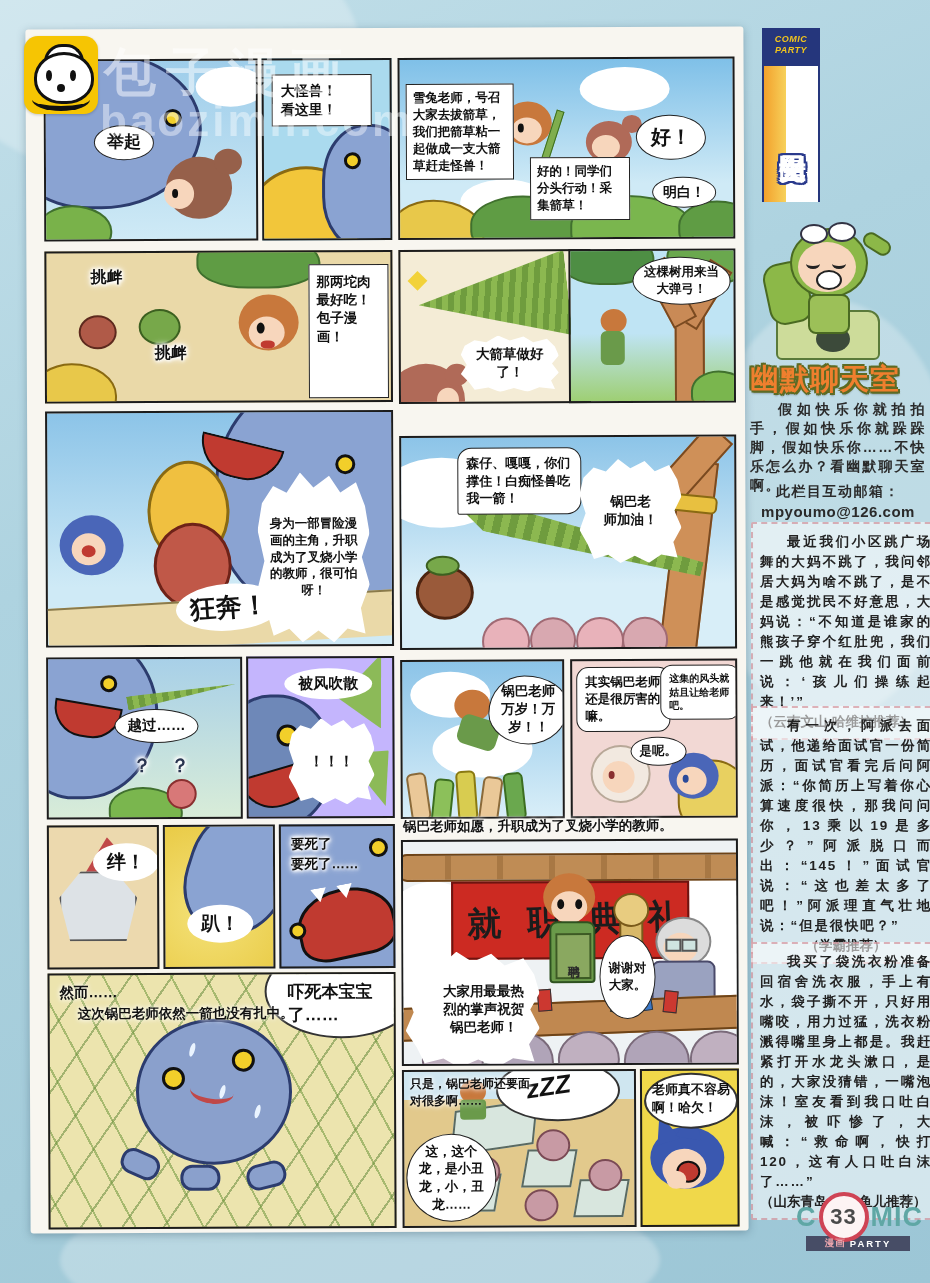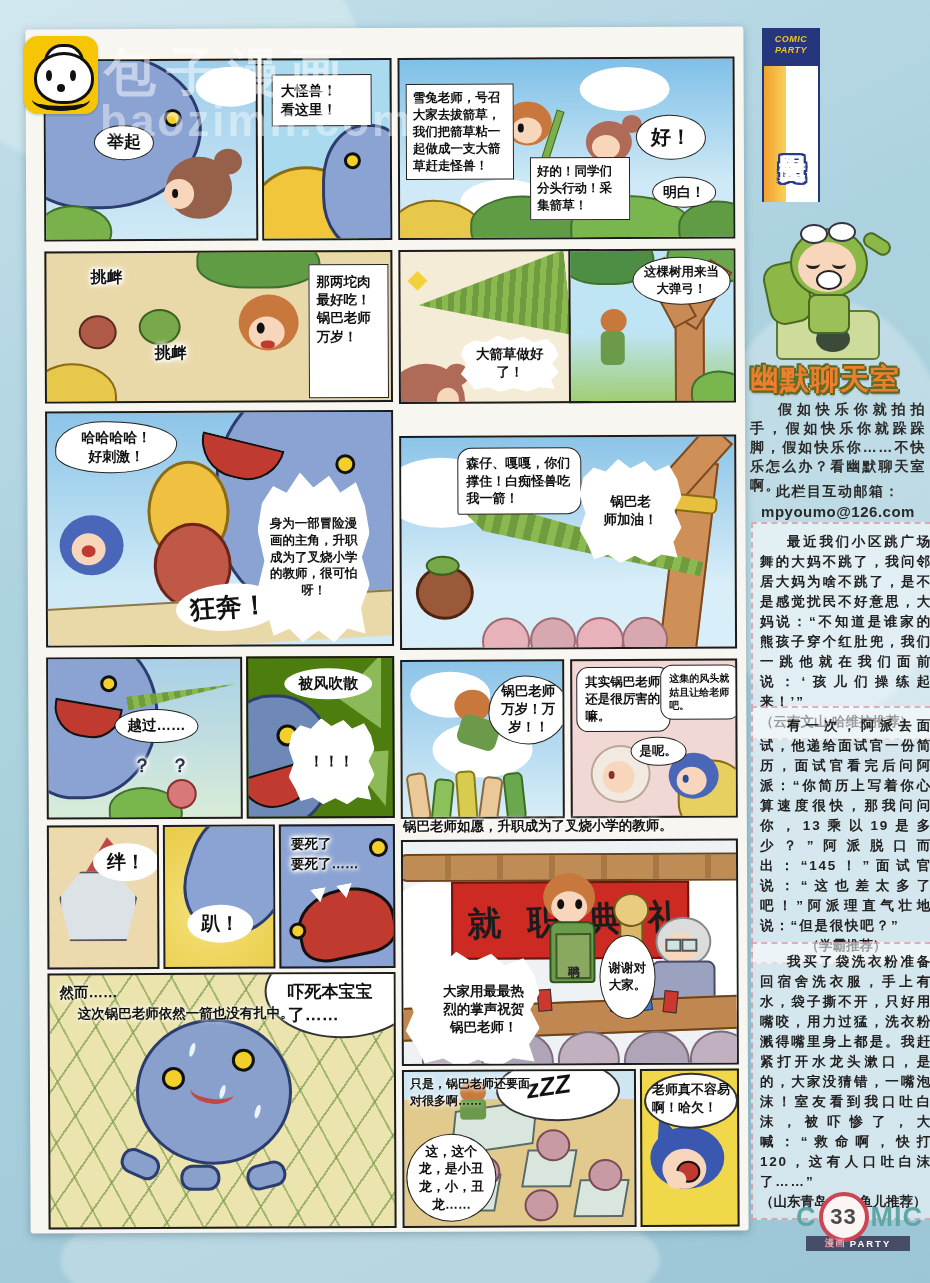--- a/index.html
+++ b/index.html
@@ -123,21 +123,21 @@
       <div class="bush" style="left:-14px;bottom:-22px;width:80px;height:56px;background:#e8c84a;border-color:#8a6a12;"></div>
       <div class="bush" style="left:150px;top:-20px;width:120px;height:52px;background:#5f9c44;"></div>
       <div class="head" style="left:32px;top:62px;width:34px;height:30px;background:#b05a48;border:2px solid #5e2a1e;"></div>
       <div class="head" style="left:92px;top:56px;width:38px;height:32px;background:#77a84a;border:2px solid #3c6020;"></div>
       <div class="head" style="left:192px;top:42px;width:60px;height:56px;background:#c8783c;"></div>
       <div class="face" style="left:202px;top:64px;width:36px;height:32px;"></div>
       <div class="eyedot" style="left:210px;top:70px;width:8px;height:11px;"></div>
       <div class="abs" style="left:214px;top:88px;width:14px;height:8px;background:#c03a30;border-radius:40%;"></div>
       <div class="sfx" style="left:44px;top:14px;font-size:16px;"><span>挑衅</span></div>
       <div class="sfx" style="left:108px;top:90px;font-size:16px;"><span>挑衅</span></div>
-      <div class="bubble rect" style="left:262px;top:12px;width:64px;height:116px;font-size:13.5px;padding:8px 7px;"><span>那两坨肉最好吃！锅巴老师万岁！</span></div>
+      <div class="bubble rect" style="left:262px;top:12px;width:64px;height:116px;font-size:13.5px;padding:8px 7px;"><span>那两坨肉最好吃！包子漫画！</span></div>
     </div>
 
     <div class="panel" style="left:372px;top:222px;width:160px;height:150px;background:#f4ecd6;padding-left:28px;">
       <div class="abs" style="left:18px;top:6px;width:150px;height:86px;transform:rotate(-6deg);
         background:repeating-linear-gradient(100deg,#6f9c3e 0 6px,#8cb850 6px 12px);
         clip-path:polygon(0 46%,100% 0,100% 100%);"></div>
       <div class="abs" style="left:10px;top:22px;width:14px;height:14px;background:#f2d23a;transform:rotate(45deg);"></div>
       <div class="abs" style="left:64px;top:96px;width:12px;height:12px;background:#f2d23a;transform:rotate(45deg);"></div>
       <div class="head" style="left:-14px;bottom:-34px;width:78px;height:72px;background:#b06a58;"></div>
       <div class="head" style="left:44px;bottom:16px;width:24px;height:22px;background:#b06a58;"></div>
@@ -160,22 +160,20 @@
     <div class="panel" style="left:18px;top:382px;width:344px;height:232px;background:linear-gradient(#8cc4e8,#cfeaf6 75%);">
       <div class="monster" style="right:-70px;top:-40px;width:240px;height:240px;"></div>
       <div class="yelleye" style="right:36px;top:42px;width:14px;height:14px;"></div>
       <div class="abs" style="right:110px;top:28px;width:80px;height:34px;background:#c03a30;border:2px solid #111;border-radius:0 0 40px 40px;transform:rotate(14deg);"></div>
       <div class="head" style="left:100px;top:48px;width:76px;height:96px;background:#f0c040;border:3px solid #8a6a12;"></div>
       <div class="head" style="left:106px;top:110px;width:72px;height:80px;background:#c05848;border:3px solid #6e2218;"></div>
       <div class="head" style="left:12px;top:102px;width:64px;height:60px;background:#4a66b8;"></div>
       <div class="face" style="left:24px;top:120px;width:34px;height:32px;"></div>
       <div class="abs" style="left:34px;top:132px;width:14px;height:12px;background:#c03a30;border-radius:50%;"></div>
       <div class="abs" style="left:0;bottom:0;width:360px;height:44px;background:#ead9a8;transform:rotate(-3deg);border-top:2px solid #8a7a4a;"></div>
-      <div class="bubble pre" style="left:8px;top:8px;width:104px;font-size:14px;border-radius:40% 60% 55% 45%/55% 45% 60% 40%;"><span>哈哈哈哈！
-好刺激！</span></div>
       <div class="burst" style="left:210px;top:60px;width:92px;height:150px;font-size:12.5px;display:flex;align-items:center;">
           <span>身为一部冒险漫画的主角，升职成为了叉烧小学的教师，很可怕呀！</span>
         </div>
       <div class="sfx puff" style="left:128px;bottom:14px;font-size:26px;transform:rotate(-4deg);"><span>狂奔！</span></div>
     </div>
 
     <div class="panel" style="left:372px;top:408px;width:333px;height:210px;background:linear-gradient(#8cc4e8,#d8eef8 70%);">
       <div class="cloud" style="left:-20px;top:20px;width:120px;height:70px;"></div>
       <div class="abs" style="left:268px;top:24px;width:34px;height:190px;background:#cf9058;border:2px solid #7a4a20;transform:rotate(7deg);"></div>
       <div class="abs" style="left:276px;top:-14px;width:28px;height:80px;background:#cf9058;border:2px solid #7a4a20;transform:rotate(42deg);"></div>
@@ -198,21 +196,21 @@
       <div class="monster" style="left:-36px;top:-26px;width:140px;height:160px;"></div>
       <div class="yelleye" style="left:52px;top:16px;width:11px;height:11px;"></div>
       <div class="abs" style="left:4px;top:44px;width:64px;height:30px;background:#c03a30;border:2px solid #111;border-radius:0 0 30px 30px;transform:rotate(10deg);"></div>
       <div class="abs" style="left:78px;top:28px;width:110px;height:14px;transform:rotate(-10deg);background:repeating-linear-gradient(90deg,#6f9c3e 0 6px,#8cb850 6px 12px);clip-path:polygon(100% 50%,0 0,0 100%);"></div>
       <div class="bush" style="left:60px;bottom:-16px;width:70px;height:42px;background:#7ab64e;"></div>
       <div class="head" style="left:118px;bottom:8px;width:26px;height:26px;background:#d87878;border:2px solid #8a3030;"></div>
       <div class="bubble" style="left:66px;top:50px;font-size:14.5px;padding:6px 12px;"><span>越过……</span></div>
       <div class="sfx" style="left:84px;top:94px;font-size:19px;color:#2a3550;"><span>？　？</span></div>
     </div>
 
-    <div class="panel" style="left:218px;top:628px;width:144px;height:158px;background:#4d7c0f;">
+    <div class="panel" style="left:218px;top:628px;width:144px;height:158px;background:#c4b5fd;">
       <div class="monster" style="left:-30px;top:36px;width:110px;height:130px;background:#6e88b8;"></div>
       <div class="yelleye" style="left:28px;top:66px;width:16px;height:16px;"></div>
       <div class="abs" style="left:-6px;top:110px;width:70px;height:34px;background:#c03a30;border:2px solid #111;border-radius:0 0 34px 34px;transform:rotate(-16deg);"></div>
       <div class="abs" style="left:96px;top:-6px;width:50px;height:70px;background:#8cba58;clip-path:polygon(50% 0,100% 100%,0 80%);transform:rotate(20deg);"></div>
       <div class="abs" style="left:104px;top:86px;width:44px;height:64px;background:#8cba58;clip-path:polygon(50% 0,100% 100%,0 80%);transform:rotate(160deg);"></div>
       <div class="sfx puff" style="left:36px;top:10px;font-size:15px;"><span>被风吹散</span></div>
       <div class="burst" style="left:40px;top:60px;width:66px;height:66px;font-size:15px;display:flex;align-items:center;justify-content:center;">
           <span>！！！</span>
         </div>
     </div>

